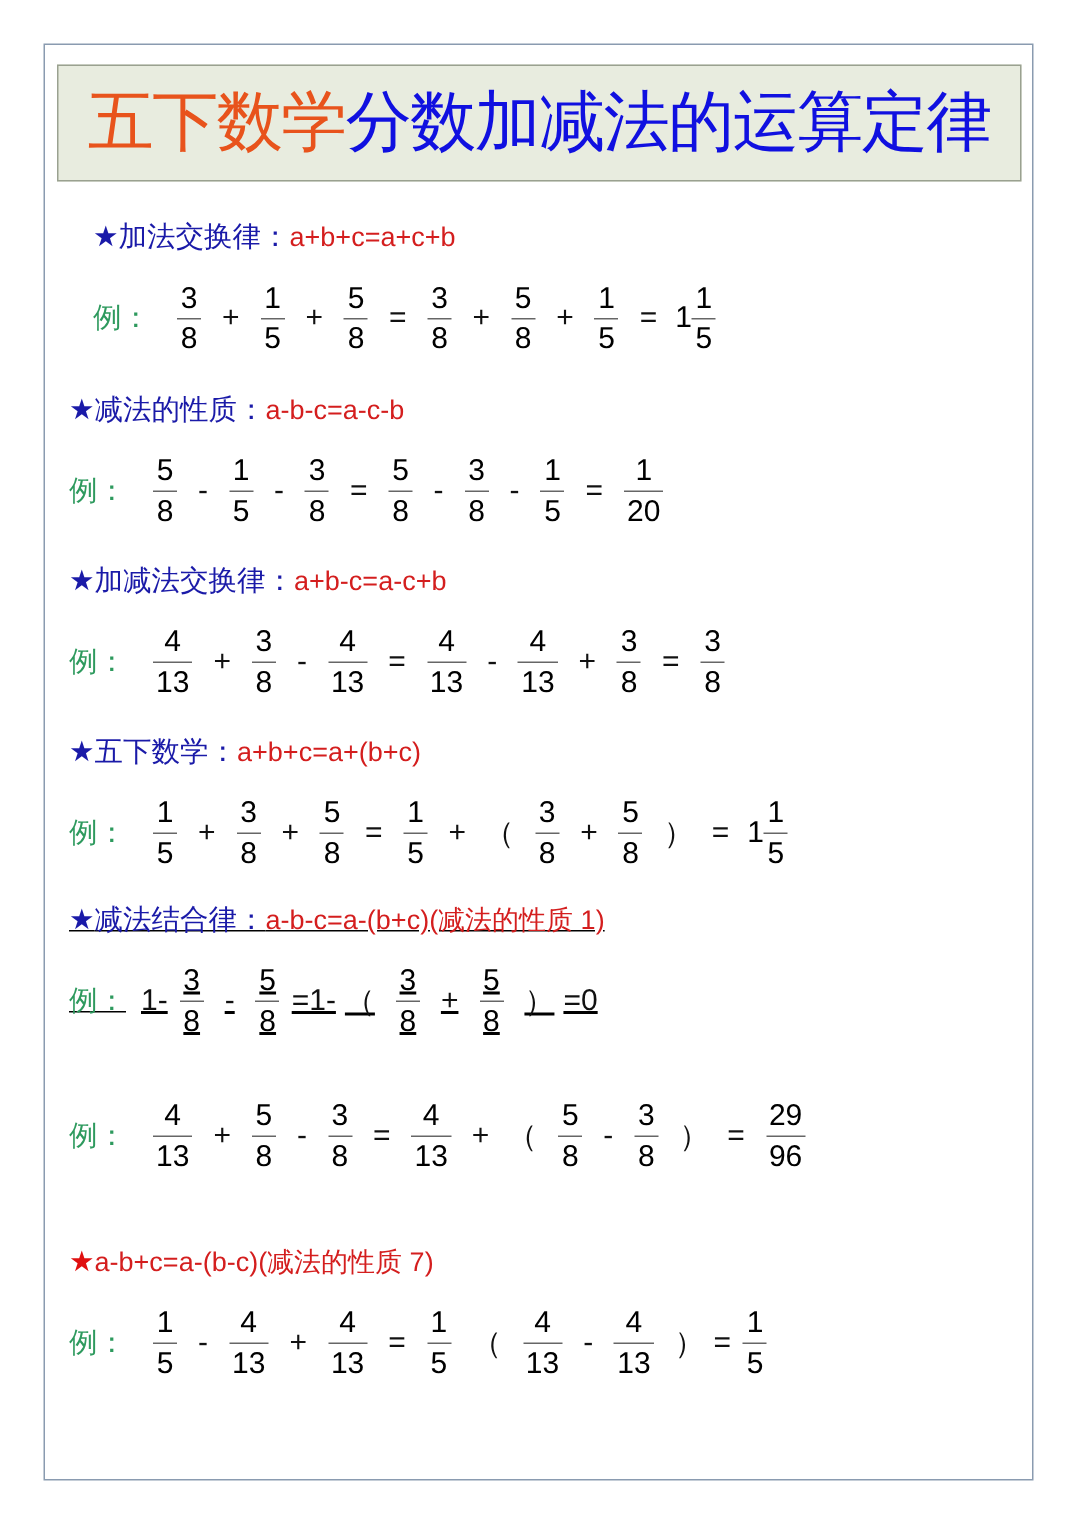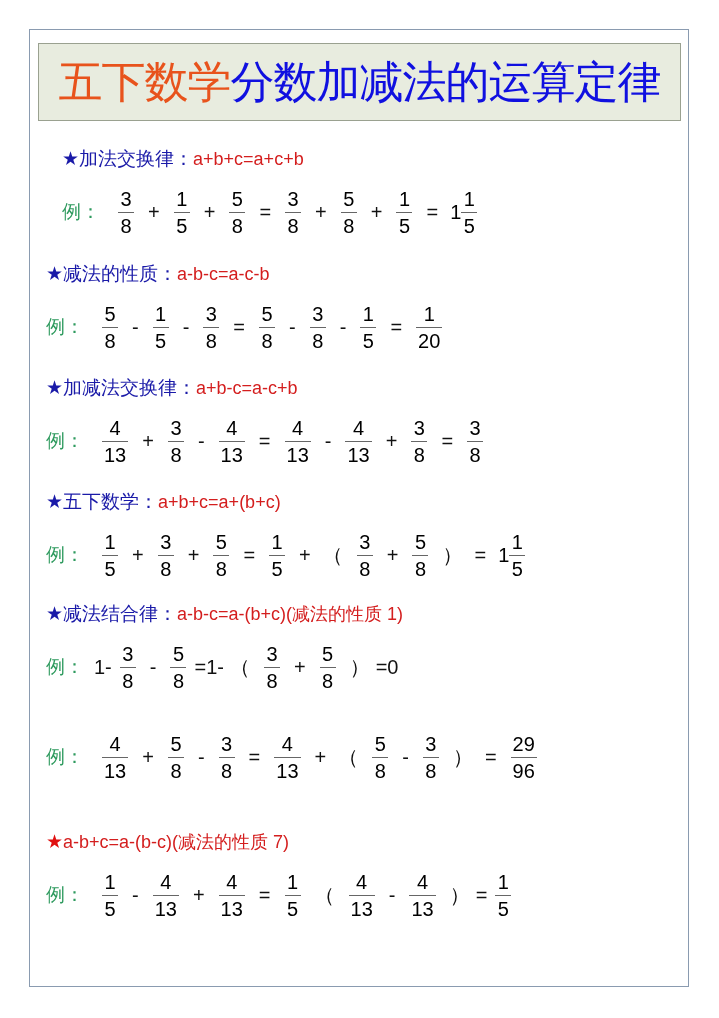--- a/index.html
+++ b/index.html
@@ -234,21 +234,21 @@
         <span class="mixed">
           <span class="whole">1</span>
           <span class="frac">
             <span class="num">1</span>
             <span class="bar"></span>
             <span class="den">5</span>
           </span>
         </span>
       </div>
     </div>
-    <div class="section" style="top: 601px;">
+    <div class="section" style="top: 601px; text-decoration: underline;">
       <div class="law"><span class="star law-name">★</span><span class="law-name">减法结合律：</span><span class="law-formula">a-b-c=a-(b+c)(减法的性质 1)</span></div>
       <div class="example">
         <span class="ex-label">例：</span>
         <span class="txt">1-</span>
         <span class="frac">
           <span class="num">3</span>
           <span class="bar"></span>
           <span class="den">8</span>
         </span>
         <span class="op">-</span>

